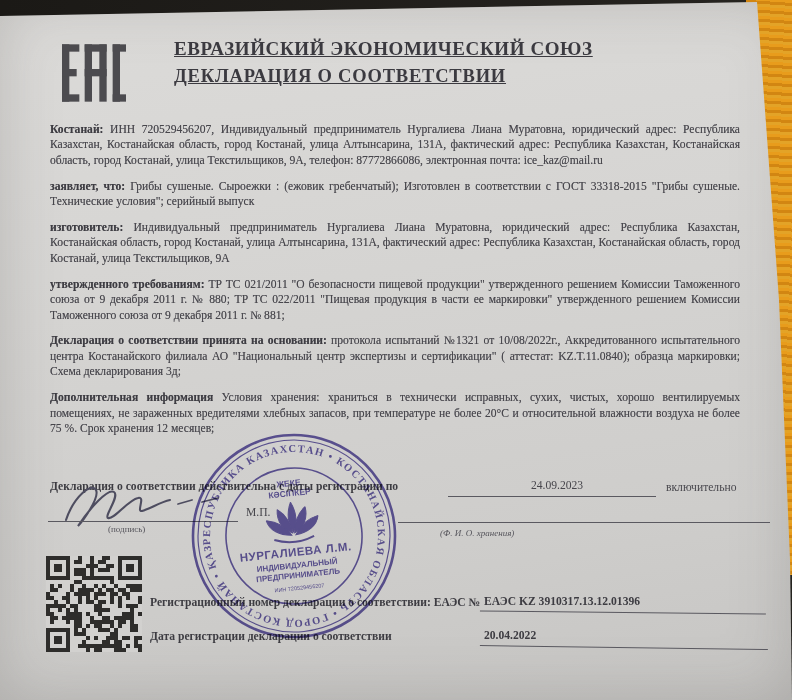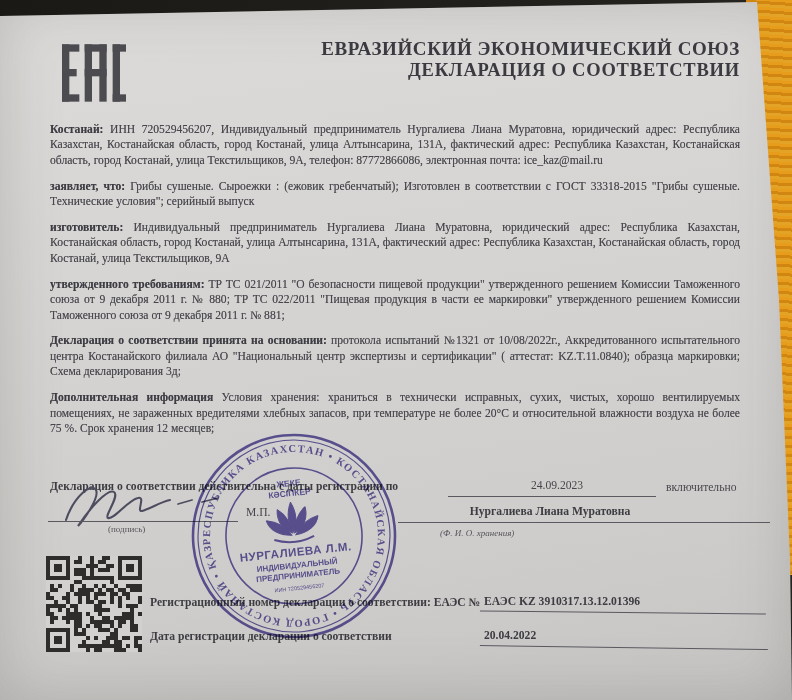--- a/index.html
+++ b/index.html
@@ -8,23 +8,23 @@
          font-family:"Liberation Serif","DejaVu Serif",serif;}
   .wood{position:absolute;right:0;top:0;width:46px;height:575px;
         background:repeating-linear-gradient(184deg,#e89c1c 0 3px,#d28612 3px 6px,#e3a327 6px 9px);}
   .paper{position:absolute;inset:0;
          background:linear-gradient(172deg,#dcdbd9 0%,#d6d5d3 35%,#cecdcb 75%,#c6c5c3 100%);
          clip-path:polygon(0px 16px,757px 2px,779px 300px,790px 560px,792px 700px,0px 700px);
          box-shadow:inset 0 0 60px rgba(90,88,84,.25);}
   .content{position:absolute;left:50px;right:52px;top:38px;color:#47464c;z-index:2;}
   .masthead{display:flex;align-items:flex-start;margin-bottom:16px;}
   .logo{width:112px;flex:0 0 112px;padding-left:12px;padding-top:6px;}
-  .titles{flex:1;text-align:right;color:#3b3a40;}
+  .titles{flex:1;text-align:left;color:#3b3a40;text-decoration:underline;}
   .titles .t1{font-size:19px;font-weight:bold;letter-spacing:.6px;}
-  .titles .t2{font-size:18.5px;font-weight:bold;letter-spacing:.8px;}
+  .titles .t2{font-size:18.5px;font-weight:bold;letter-spacing:.8px;margin-top:6px;}
   p.para{margin:0 0 10.5px 0;font-size:11.6px;line-height:1.33;text-align:justify;
          text-shadow:0 0 .5px rgba(70,68,76,.55);}
   p.para b{color:#3d3c42;}
   .lower{position:absolute;inset:0;z-index:3;font-size:11.6px;color:#47464c;}
   .abs{position:absolute;}
   .uline{border-bottom:1.2px solid #5a5960;}
   .cap{font-size:9px;color:#55545b;}
   .stamp-wrap{position:absolute;left:188px;top:430px;width:212px;height:212px;z-index:5;
               transform:rotate(-6deg);mix-blend-mode:multiply;opacity:.9;}
   .qr{position:absolute;left:46px;top:556px;width:96px;height:96px;background:#d2d1cf;}
@@ -87,21 +87,20 @@
     <span class="abs" style="left:666px;top:481px;">включительно</span>
 
     <svg class="sig-svg" width="185" height="52" viewBox="0 0 185 52">
       <path d="M14,42 C22,18 40,4 44,12 C48,20 30,44 26,48 C38,30 56,10 62,14 C68,18 52,38 56,40 C62,42 76,22 86,20 C94,18 84,34 90,33 C98,31 108,24 118,22" stroke="#4e4d60" stroke-width="2.1" fill="none" stroke-linecap="round"></path>
       <path d="M126,26 l14,-4 m10,2 l16,-4" stroke="#4e4d60" stroke-width="1.8" fill="none" stroke-linecap="round"></path>
     </svg>
     <span class="abs uline" style="left:48px;top:505px;width:190px;height:16px;"></span>
     <span class="abs cap" style="left:108px;top:524px;">(подпись)</span>
     <span class="abs" style="left:246px;top:506px;">М.П.</span>
 
-    <span class="abs" style="left:400px;top:505px;width:300px;text-align:center;font-weight:bold;color:#3d3c42;">Нургалиева Лиана Муратовна</span>
     <span class="abs uline" style="left:398px;top:506px;width:372px;height:16px;"></span>
     <span class="abs cap" style="left:440px;top:528px;font-style:italic;">(Ф. И. О. хранения)</span>
 
     <span class="abs" style="left:150px;top:596px;font-weight:bold;color:#3d3c42;">Регистрационный номер декларации о соответствии: ЕАЭС №</span>
     <span class="abs" style="left:484px;top:595px;font-weight:bold;color:#3d3c42;">ЕАЭС KZ 3910317.13.12.01396</span>
     <span class="abs uline" style="left:480px;top:596px;width:286px;height:16px;transform:rotate(.6deg);"></span>
 
     <span class="abs" style="left:150px;top:630px;font-weight:bold;color:#3d3c42;">Дата регистрации декларации о соответствии</span>
     <span class="abs" style="left:484px;top:629px;font-weight:bold;color:#3d3c42;">20.04.2022</span>
     <span class="abs uline" style="left:480px;top:631px;width:288px;height:16px;transform:rotate(.8deg);"></span>

